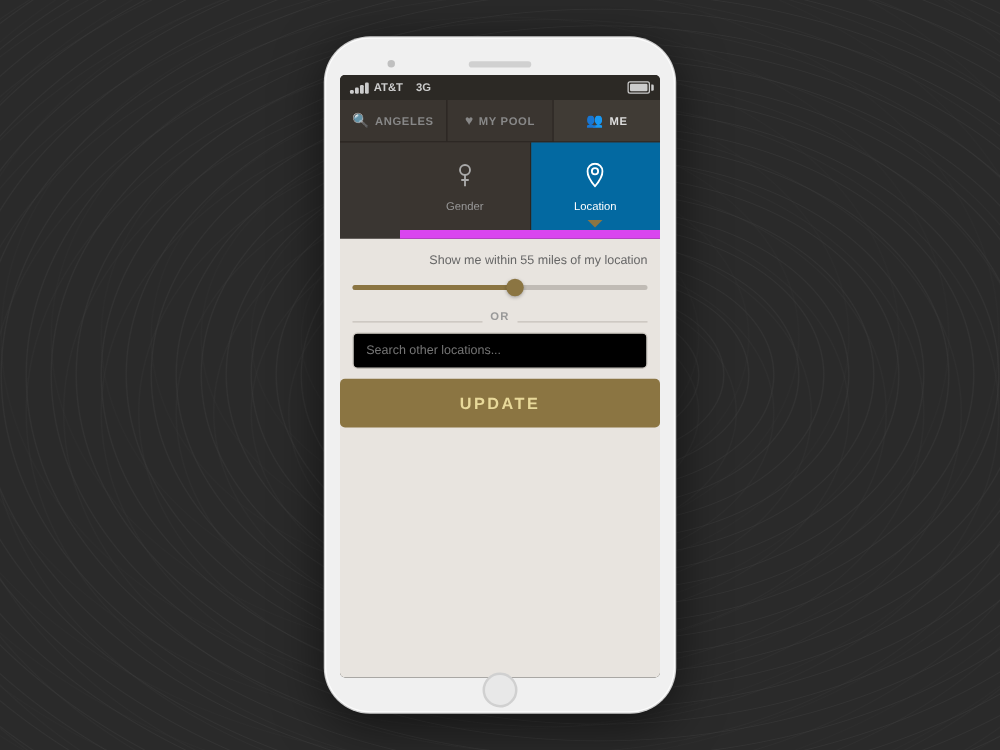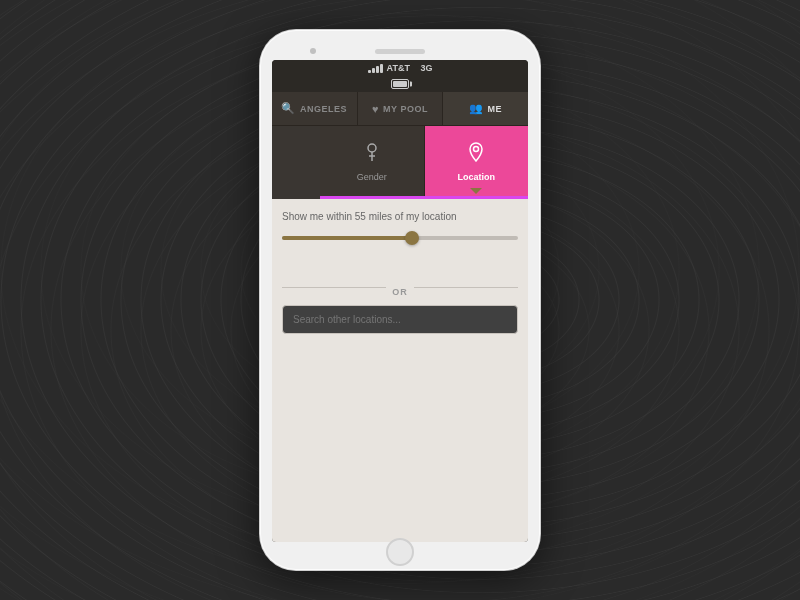--- a/index.html
+++ b/index.html
@@ -80,22 +80,21 @@
       flex-direction: column;
     }
 
     
     .status-bar {
       background: #2c2925;
       display: flex;
       align-items: center;
       justify-content: space-between;
       padding: 3px 8px;
-      height: 32px;
-      flex-direction: column;
+      height: 20px;
     }
 
     .status-left {
       display: flex;
       align-items: center;
       gap: 4px;
       font-size: 9px;
       color: #ccc;
       font-weight: 600;
     }
@@ -175,43 +174,42 @@
     }
 
     .nav-tab-icon {
       font-size: 11px;
     }
 
     
     .filter-tiles {
       display: flex;
       background: #3a3530;
-      border-bottom: 3px solid #d946ef;
+      border-bottom: 7px solid #d946ef;
       margin-left: 48px;
     }
 
     .filter-tile {
       flex: 1;
       display: flex;
       flex-direction: column;
       align-items: center;
       justify-content: center;
       padding: 10px 4px 8px;
       border-right: 1px solid #2a2520;
       cursor: pointer;
       min-height: 70px;
     }
 
     .filter-tile:last-child {
       border-right: none;
     }
 
     .filter-tile.active {
-      background: #ec4899;
-      font-weight: bold;
+      background: #0369a1;
     }
 
     .filter-tile-icon {
       font-size: 18px;
       color: #aaa;
       margin-bottom: 5px;
     }
 
     .filter-tile.active .filter-tile-icon {
       color: #fff;
@@ -312,20 +310,21 @@
 
     
     .range-section {
       padding: 2px 0;
     }
 
     .range-label {
       font-size: 10px;
       color: #666;
       margin-bottom: 8px;
+      text-align: right;
     }
 
     .slider-container {
       position: relative;
       height: 16px;
       display: flex;
       align-items: center;
     }
 
     .slider-track {
@@ -352,41 +351,40 @@
       left: calc(55% - 7px);
       top: 50%;
       transform: translateY(-50%);
       box-shadow: 0 1px 3px rgba(0,0,0,0.3);
       cursor: pointer;
     }
 
     
     .or-divider {
       display: flex;
-      align-items: flex-start;
+      align-items: flex-end;
       gap: 6px;
-      margin-top: 31px;
     }
 
     .or-line {
       flex: 1;
       height: 1px;
       background: #c5c0ba;
     }
 
     .or-text {
       font-size: 9px;
       color: #999;
       font-weight: 600;
       letter-spacing: 1px;
     }
 
     
     .search-input {
-      background: #404040;
+      background: #000000;
       border: 1px solid #c8c3bd;
       border-radius: 4px;
       padding: 8px 10px;
       font-size: 10px;
       color: #999;
       width: 100%;
       outline: none;
     }
 
     
@@ -503,20 +501,21 @@
       </div>
 
       <div class="or-divider">
         <div class="or-line"></div>
         <span class="or-text">OR</span>
         <div class="or-line"></div>
       </div>
 
       <input class="search-input" type="text" placeholder="Search other locations..." style="">
 
+      <div class="update-btn">UPDATE</div>
 
     </div>
   </div>
 
   <div class="phone-bottom-bar">
     <div class="home-button"></div>
   </div>
 </div>
 
 </body></html>

